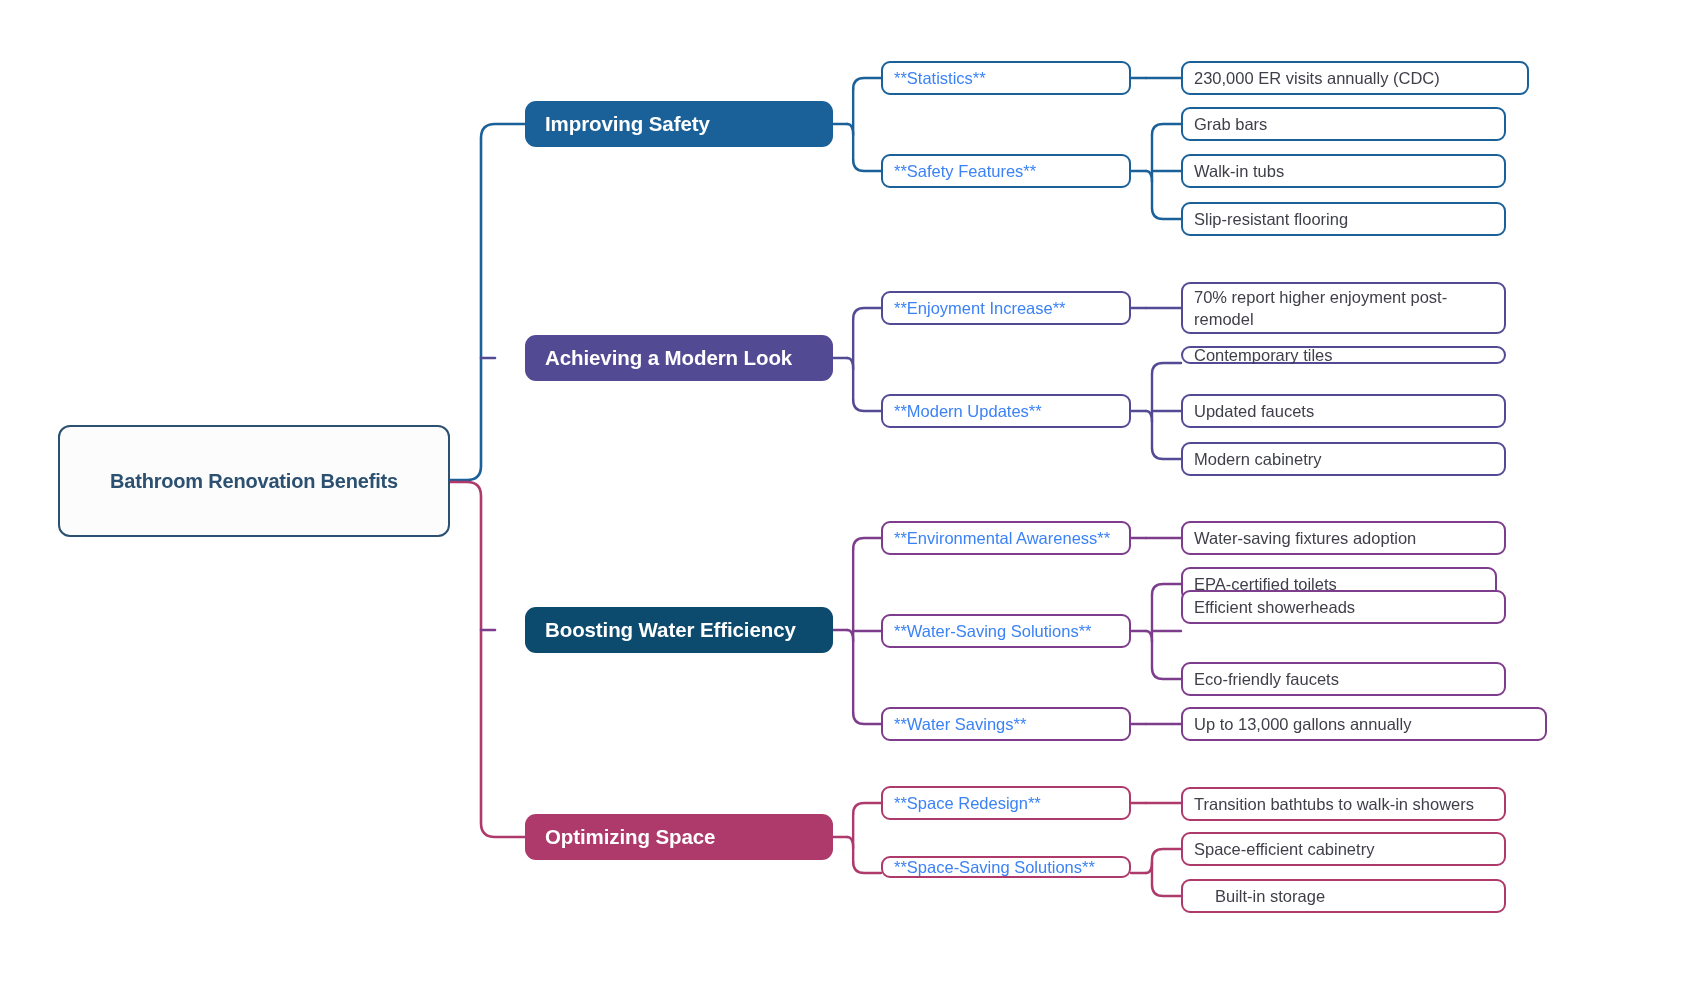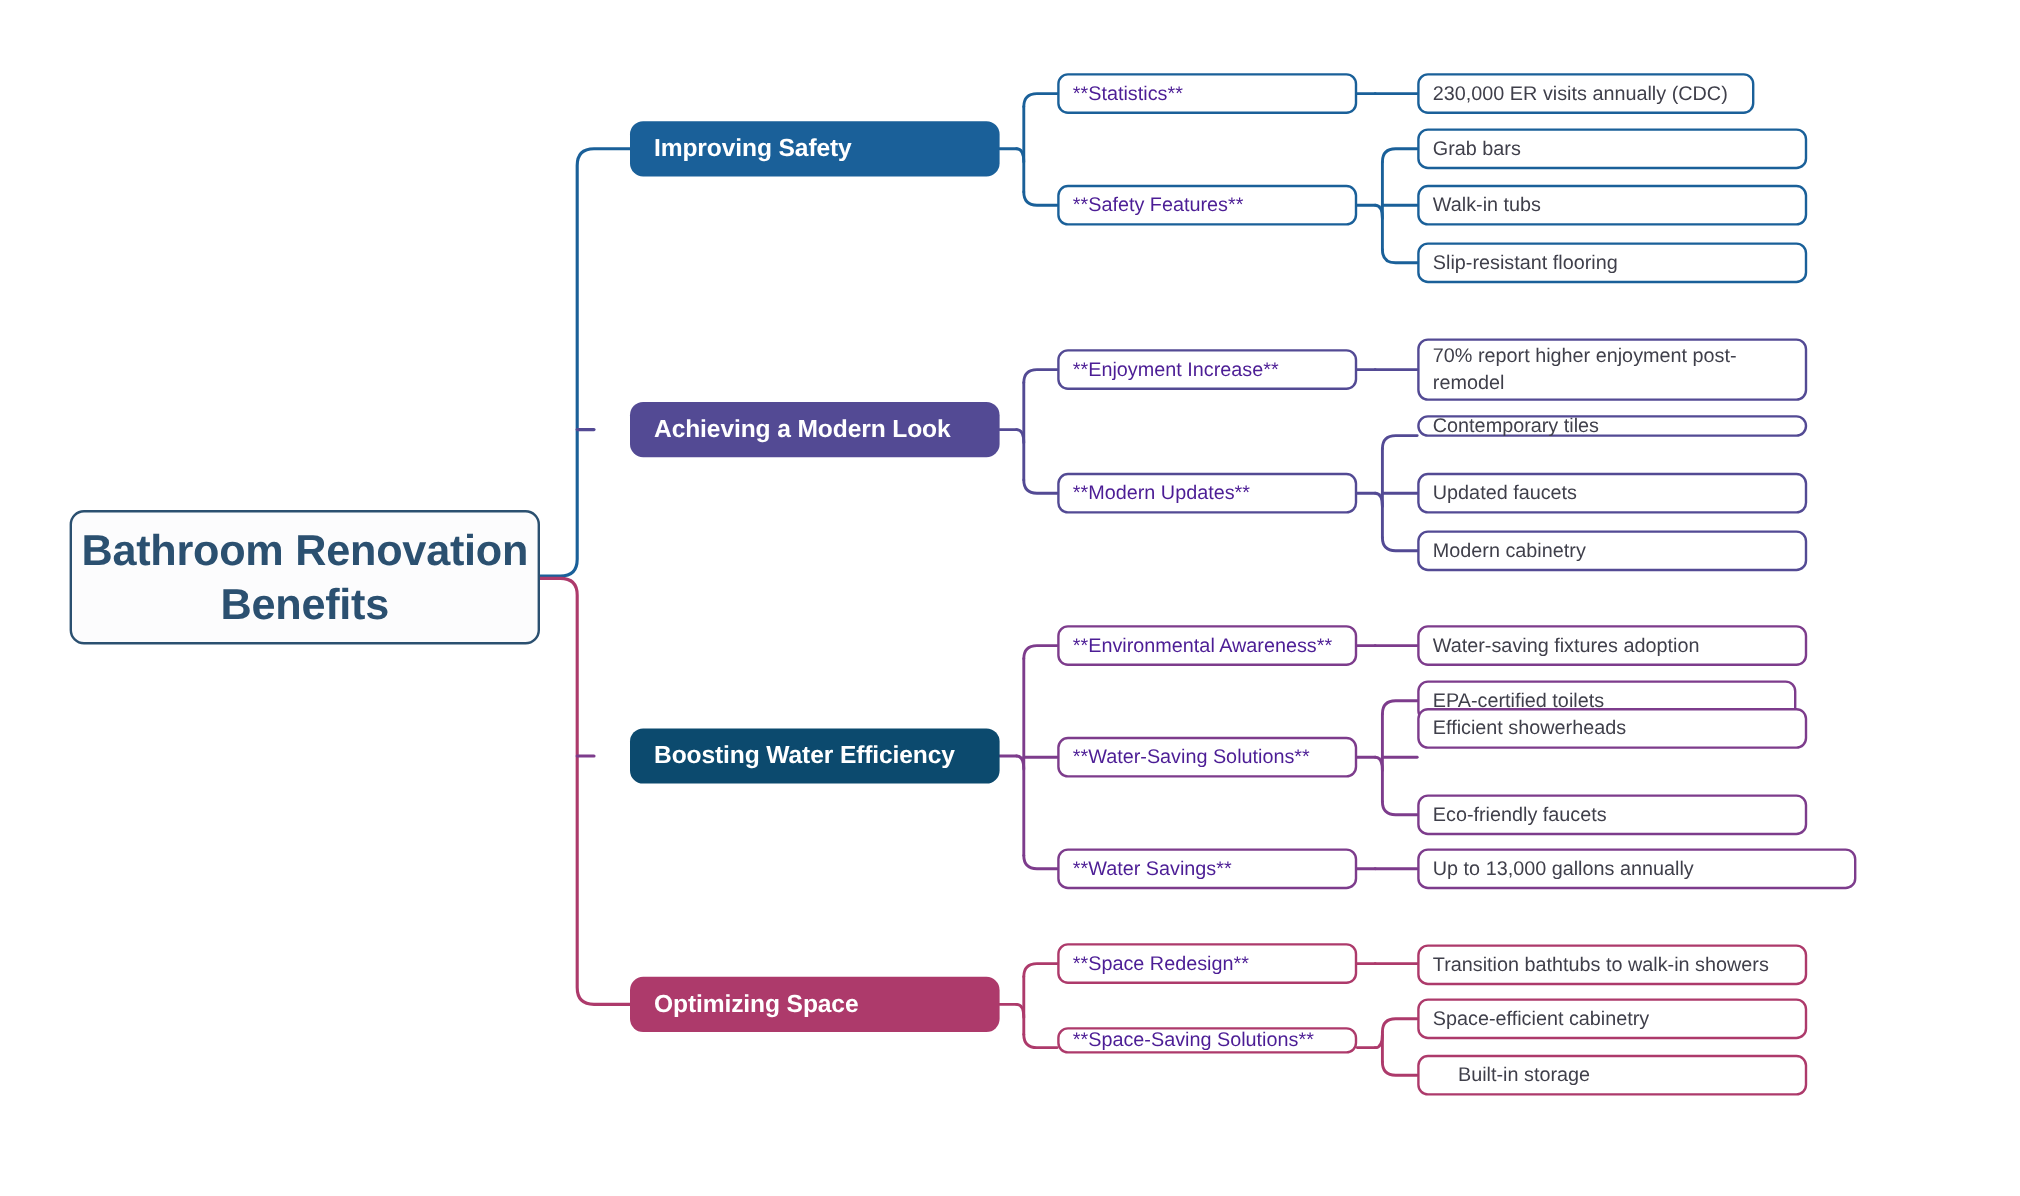--- a/index.html
+++ b/index.html
@@ -35,21 +35,21 @@
   
   .node.root {
     border: 2.5px solid #2b5070;
     background: #fcfcfd;
     border-radius: 12px;
     justify-content: center;
     text-align: center;
   }
   .node.root .label {
     color: #2b5070;
-    font-size: 36px;
+    font-size: 20px;
     font-weight: bold;
     line-height: 1.25;
     letter-spacing: -0.2px;
     width: 100%;
     text-align: center;
   }
   
   .node.lvl1 {
     border-radius: 11px;
     padding: 0 20px;
@@ -62,21 +62,21 @@
     white-space: nowrap;
   }
   
   .node.lvl2, .node.lvl3 {
     background: #ffffff;
     border-width: 2px;
     border-style: solid;
     padding: 0 11px;
   }
   .node.lvl2 .label, .node.lvl3 .label {
-    color: #4c1d95;
+    color: #3b82f6;
     font-size: 16.5px;
     line-height: 1.35;
   }
   .node.lvl3 .label { color: #3f3f4a; }
 </style>
 </head>
 <body>
 
 <div id="canvas">
   <svg id="wires">
@@ -175,21 +175,21 @@
       </div>
       <div class="node lvl2" style="left: 881px; top: 707px; width: 250px; height: 34px; border-color: rgb(125, 60, 140);">
         <span class="label">**Water Savings**</span>
       </div>
       <div class="node lvl2" style="left: 881px; top: 786px; width: 250px; height: 34px; border-color: rgb(173, 58, 107);">
         <span class="label">**Space Redesign**</span>
       </div>
       <div class="node lvl2" style="left: 881px; top: 856px; width: 250px; height: 22px; border-color: rgb(173, 58, 107); align-items: center;">
         <span class="label">**Space-Saving Solutions**</span>
       </div>
-      <div class="node lvl3" style="left: 1181px; top: 61px; width: 281px; height: 34px; border-color: rgb(26, 96, 153);">
+      <div class="node lvl3" style="left: 1181px; top: 61px; width: 348px; height: 34px; border-color: rgb(26, 96, 153);">
         <span class="label">230,000 ER visits annually (CDC)</span>
       </div>
       <div class="node lvl3" style="left: 1181px; top: 107px; width: 325px; height: 34px; border-color: rgb(26, 96, 153);">
         <span class="label">Grab bars</span>
       </div>
       <div class="node lvl3" style="left: 1181px; top: 154px; width: 325px; height: 34px; border-color: rgb(26, 96, 153);">
         <span class="label">Walk-in tubs</span>
       </div>
       <div class="node lvl3" style="left: 1181px; top: 202px; width: 325px; height: 34px; border-color: rgb(26, 96, 153);">
         <span class="label">Slip-resistant flooring</span>

